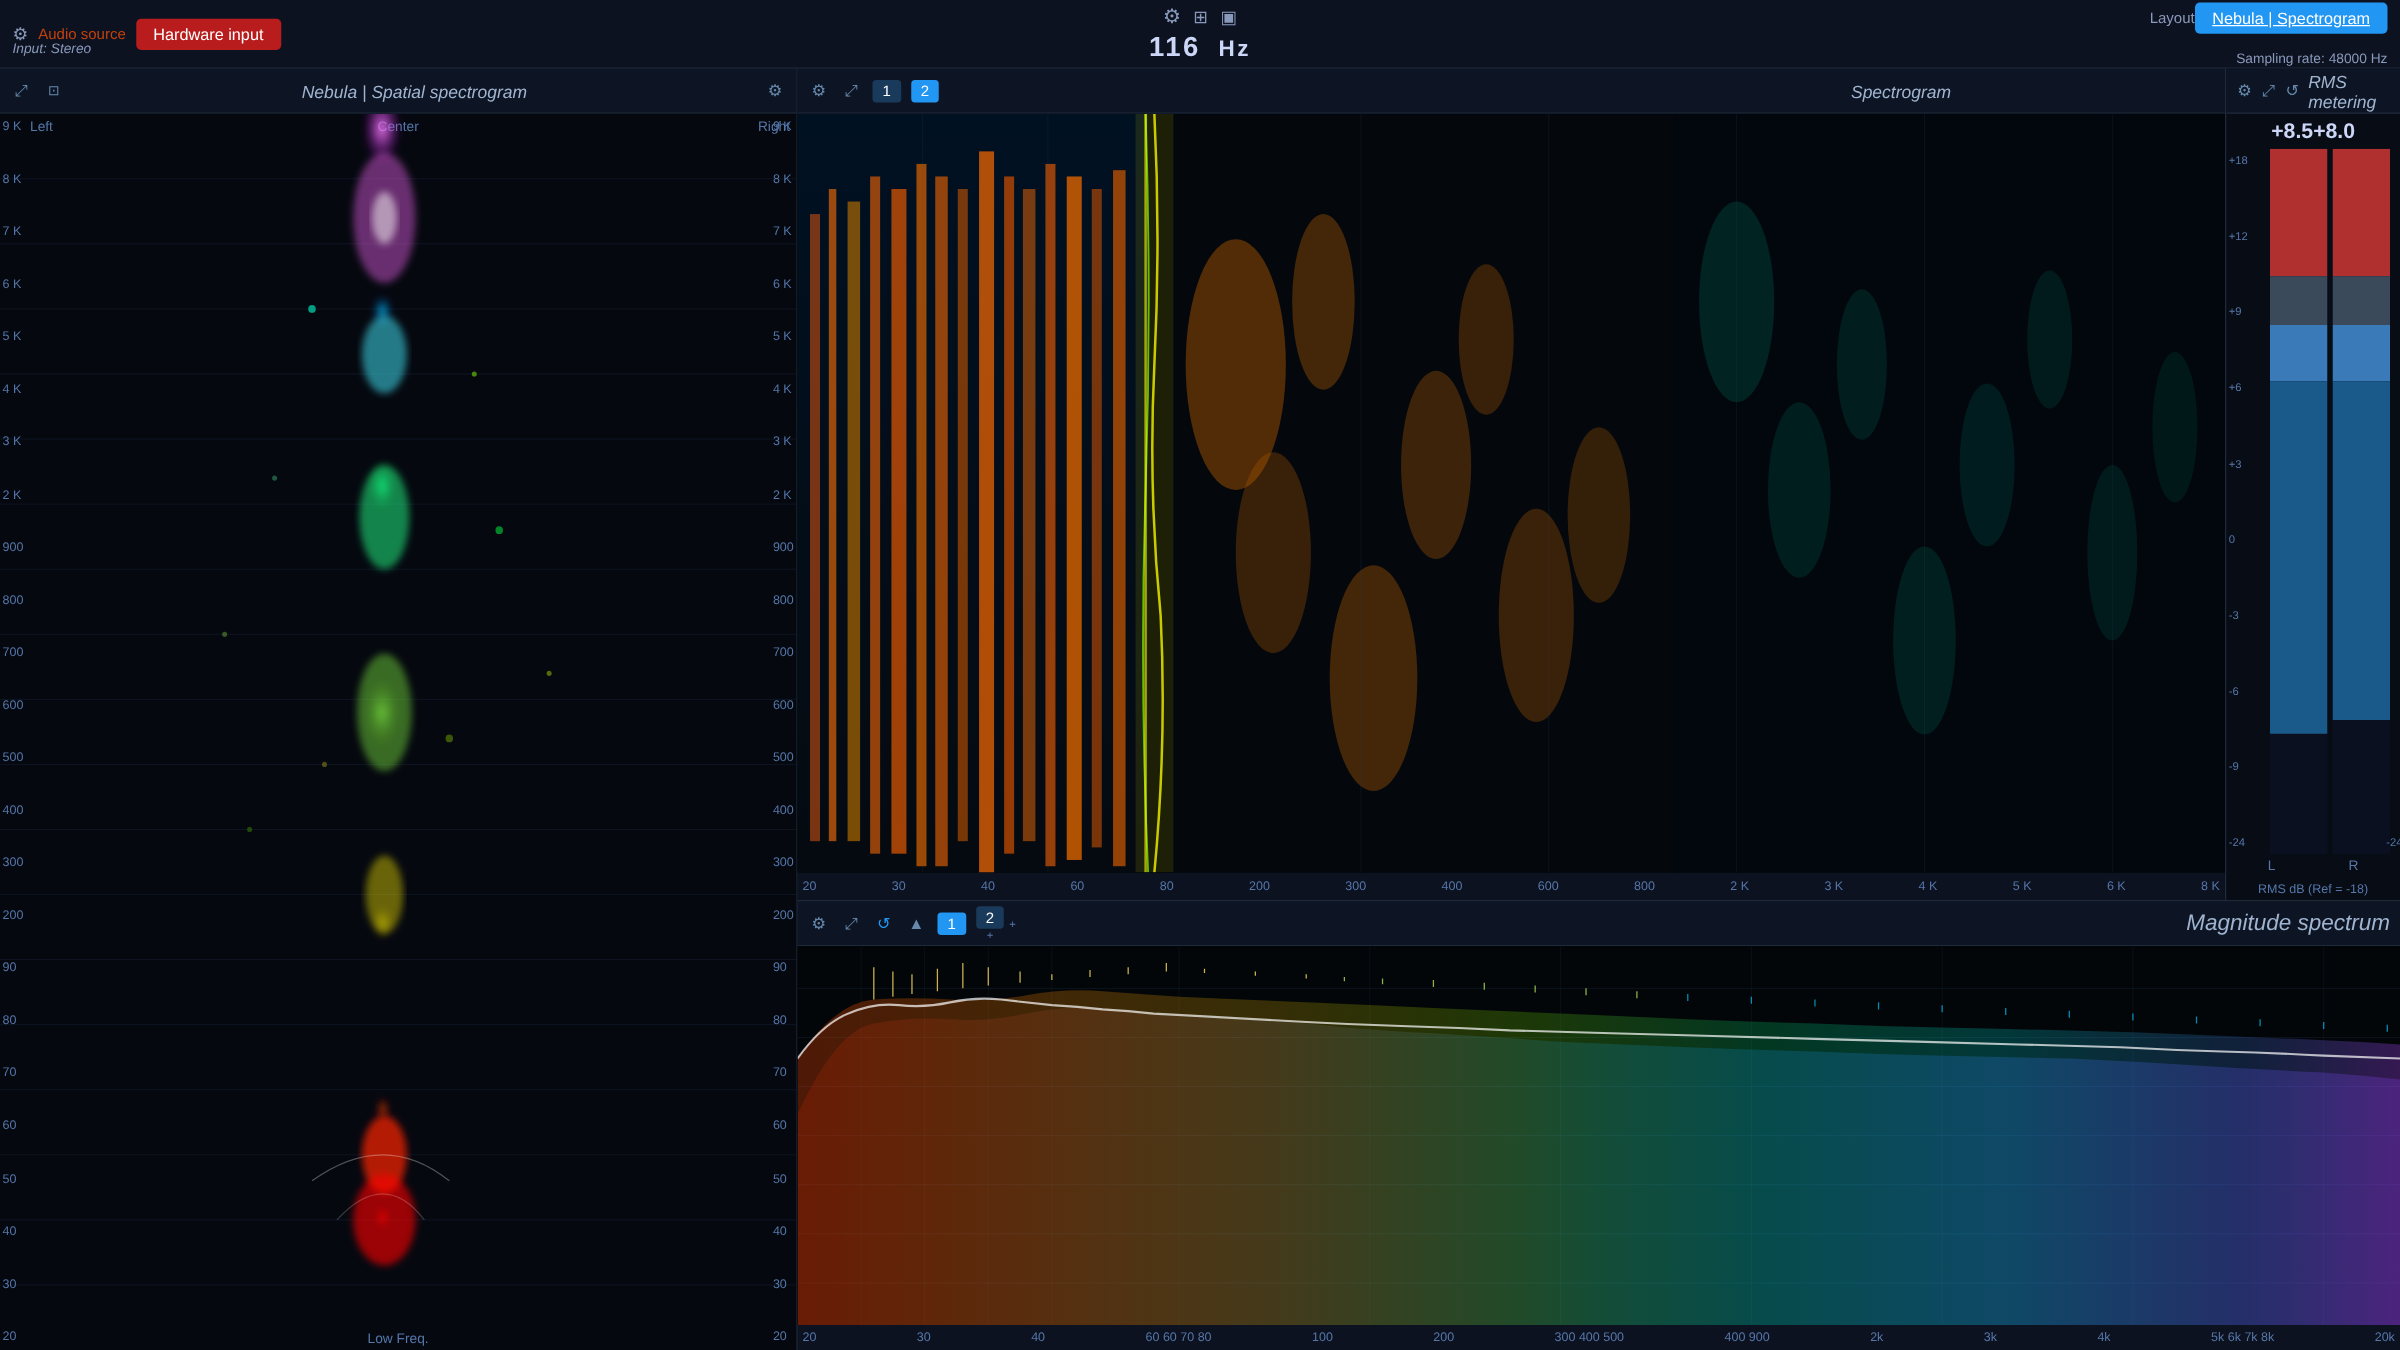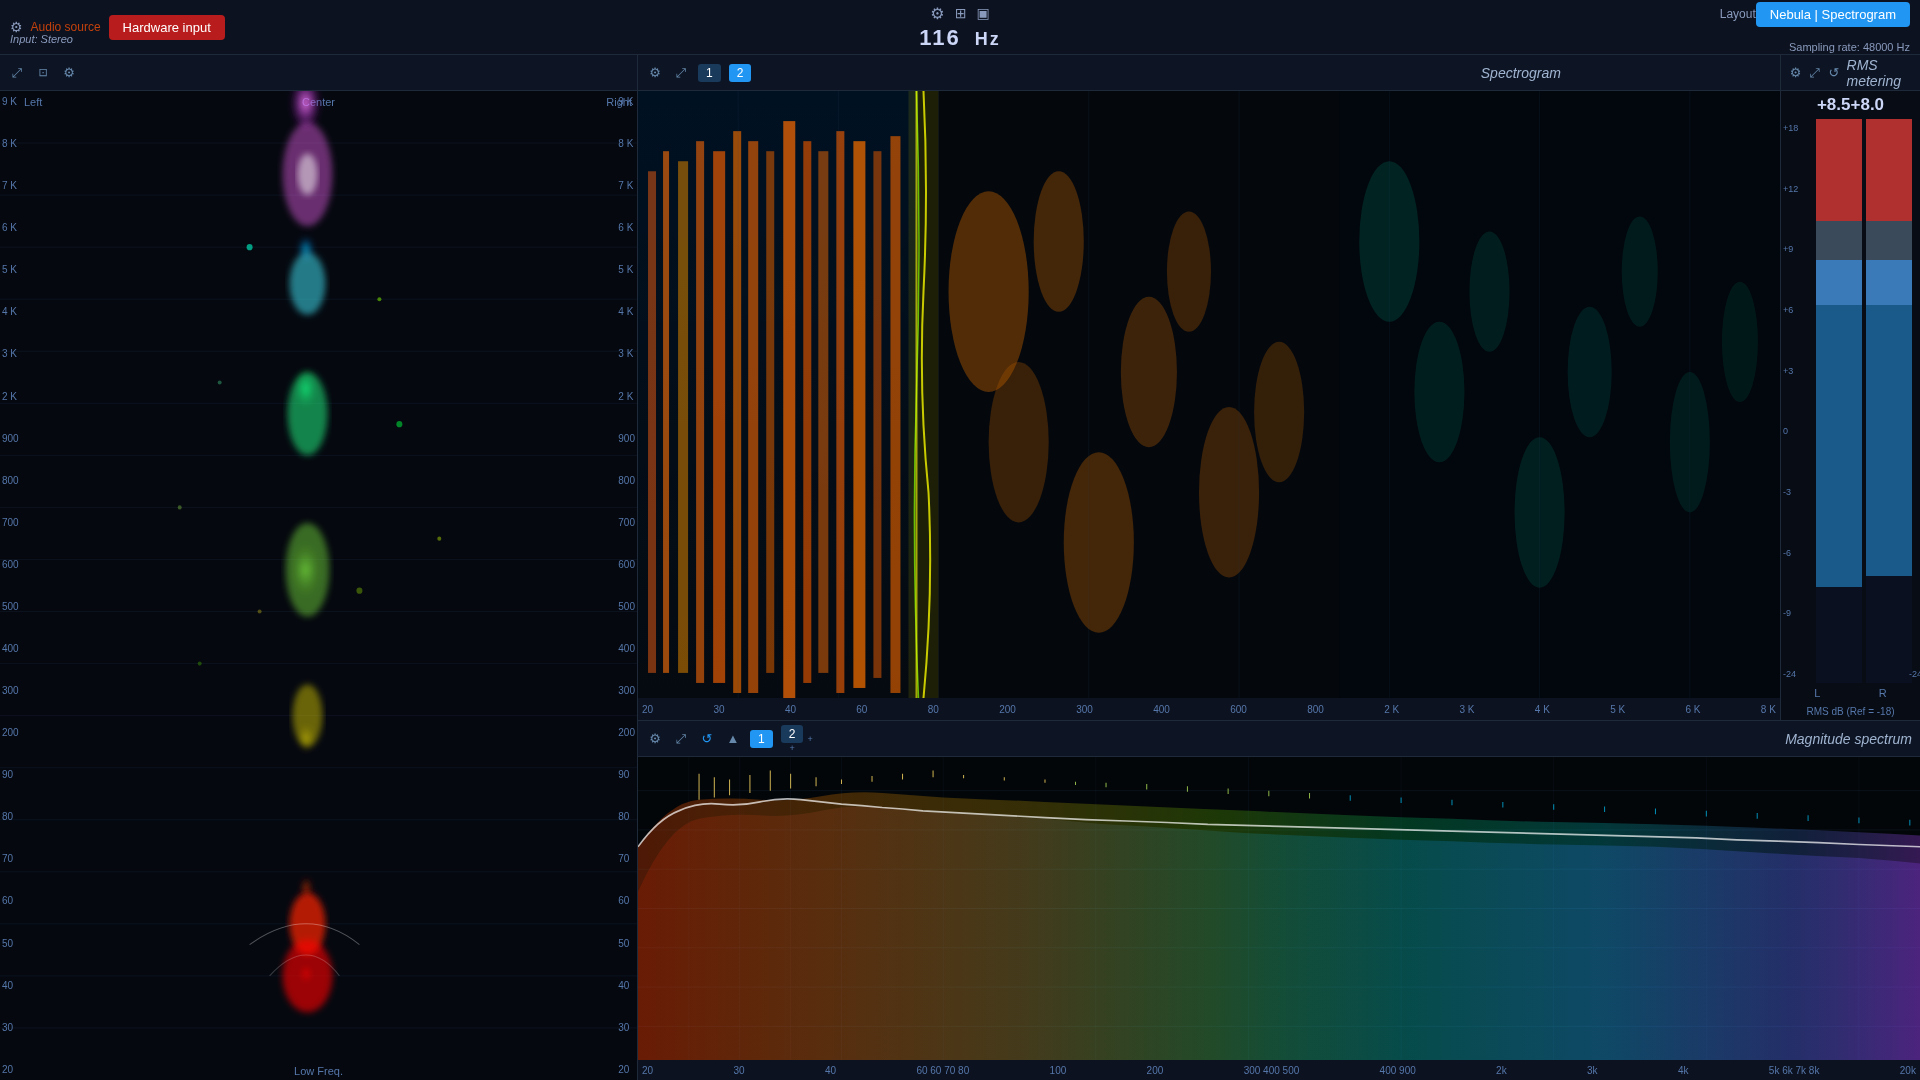--- a/index.html
+++ b/index.html
@@ -89,20 +89,21 @@
       font-size: 12px;
     }
     .nebula-btn {
       background: #2196F3;
       color: white;
       border: none;
       border-radius: 4px;
       padding: 5px 14px;
       font-size: 13px;
       cursor: pointer;
+      text-decoration: underline;
     }
     .sampling-rate {
       color: #8899bb;
       font-size: 11px;
     }
 
     
     .main-content {
       display: flex;
       height: calc(1080px - 55px);
@@ -307,21 +308,21 @@
     .magnitude-header {
       height: 36px;
       background: #0d1525;
       display: flex;
       align-items: center;
       padding: 0 8px;
       border-bottom: 1px solid #1e2a3a;
       gap: 8px;
     }
     .magnitude-title {
-      font-size: 14px;
+      font-size: 18px;
       color: #a0b4d0;
       font-style: italic;
       flex: 1;
       text-align: right;
     }
     .magnitude-canvas {
       flex: 1;
       position: relative;
       overflow: hidden;
       background: #030608;
@@ -401,20 +402,21 @@
     <span class="sampling-rate">Sampling rate: 48000 Hz</span>
   </div>
 </div>
 
 <div class="main-content">
 
   <div class="left-panel">
     <div class="panel-header">
       <span class="icon-btn">⤢</span>
       <span class="icon-btn" style="font-size:11px;">⊡</span>
+      <span class="panel-title">Nebula | Spatial spectrogram</span>
       <span class="icon-btn">⚙</span>
     </div>
     <div class="spatial-canvas">
       <span class="spatial-label-left">Left</span>
       <span class="spatial-label-center">Center</span>
       <span class="spatial-label-right">Right</span>
 
       <svg class="nebula-viz" viewBox="0 0 638 950" preserveAspectRatio="none">
         <defs>
           <radialGradient id="nebula1" cx="48%" cy="12%" r="15%">

